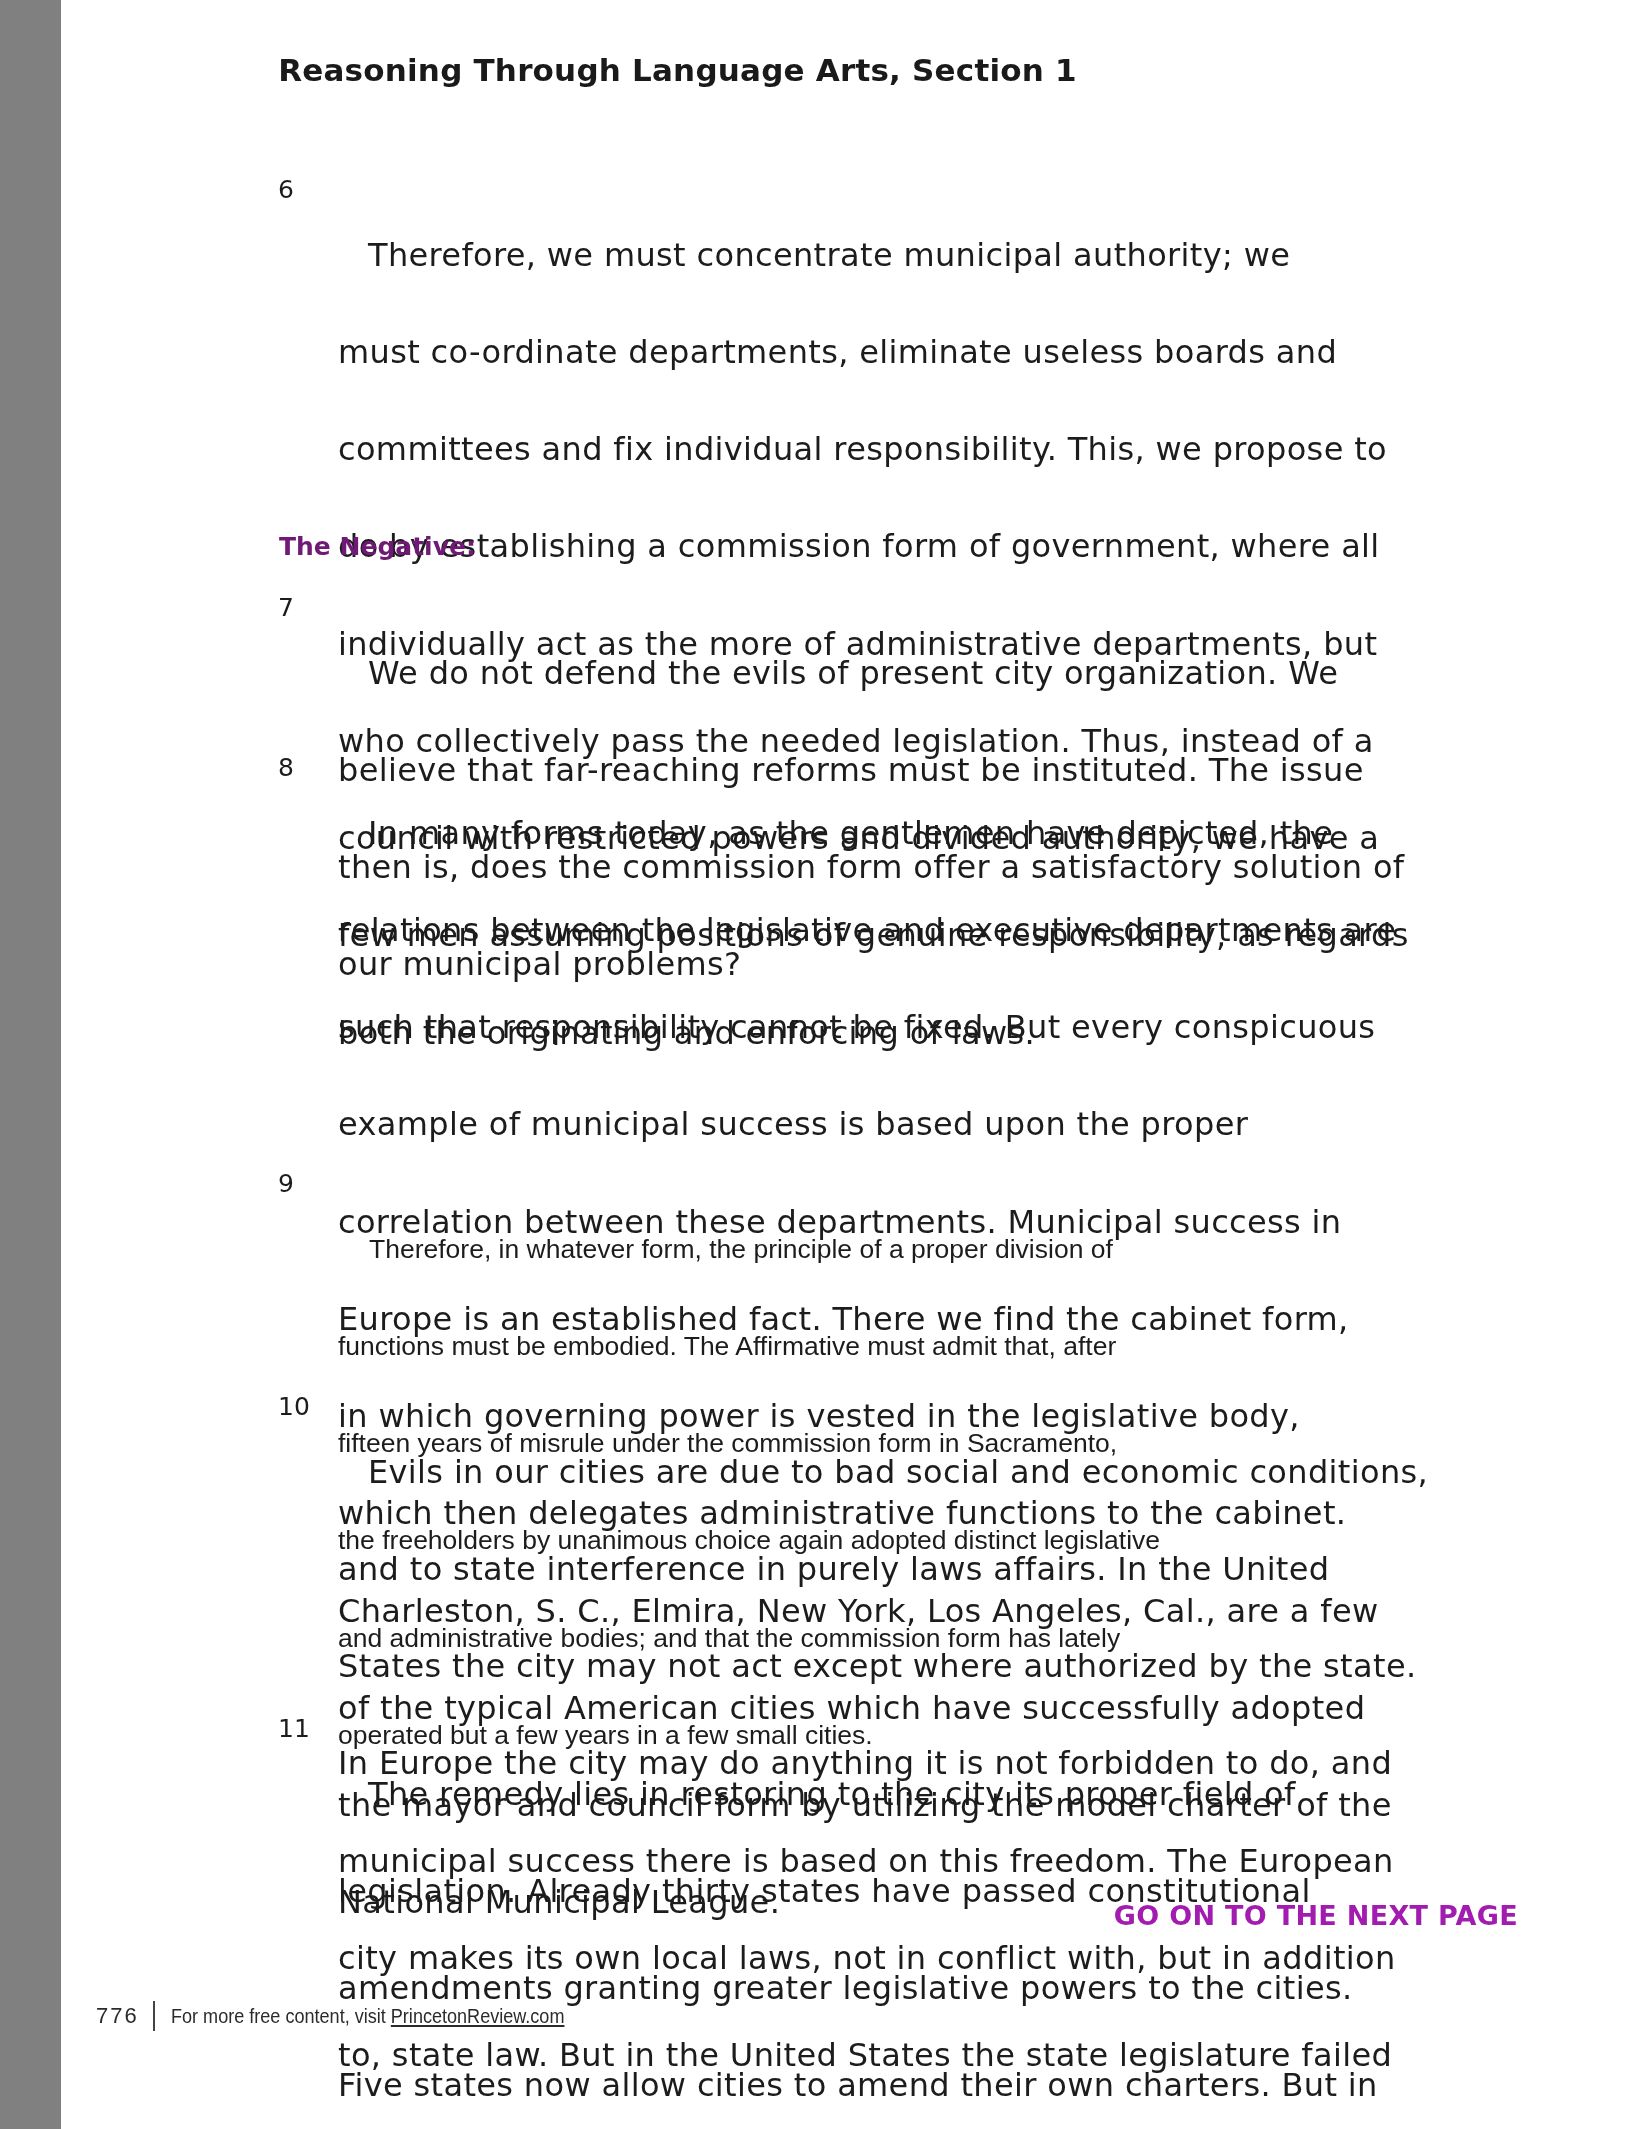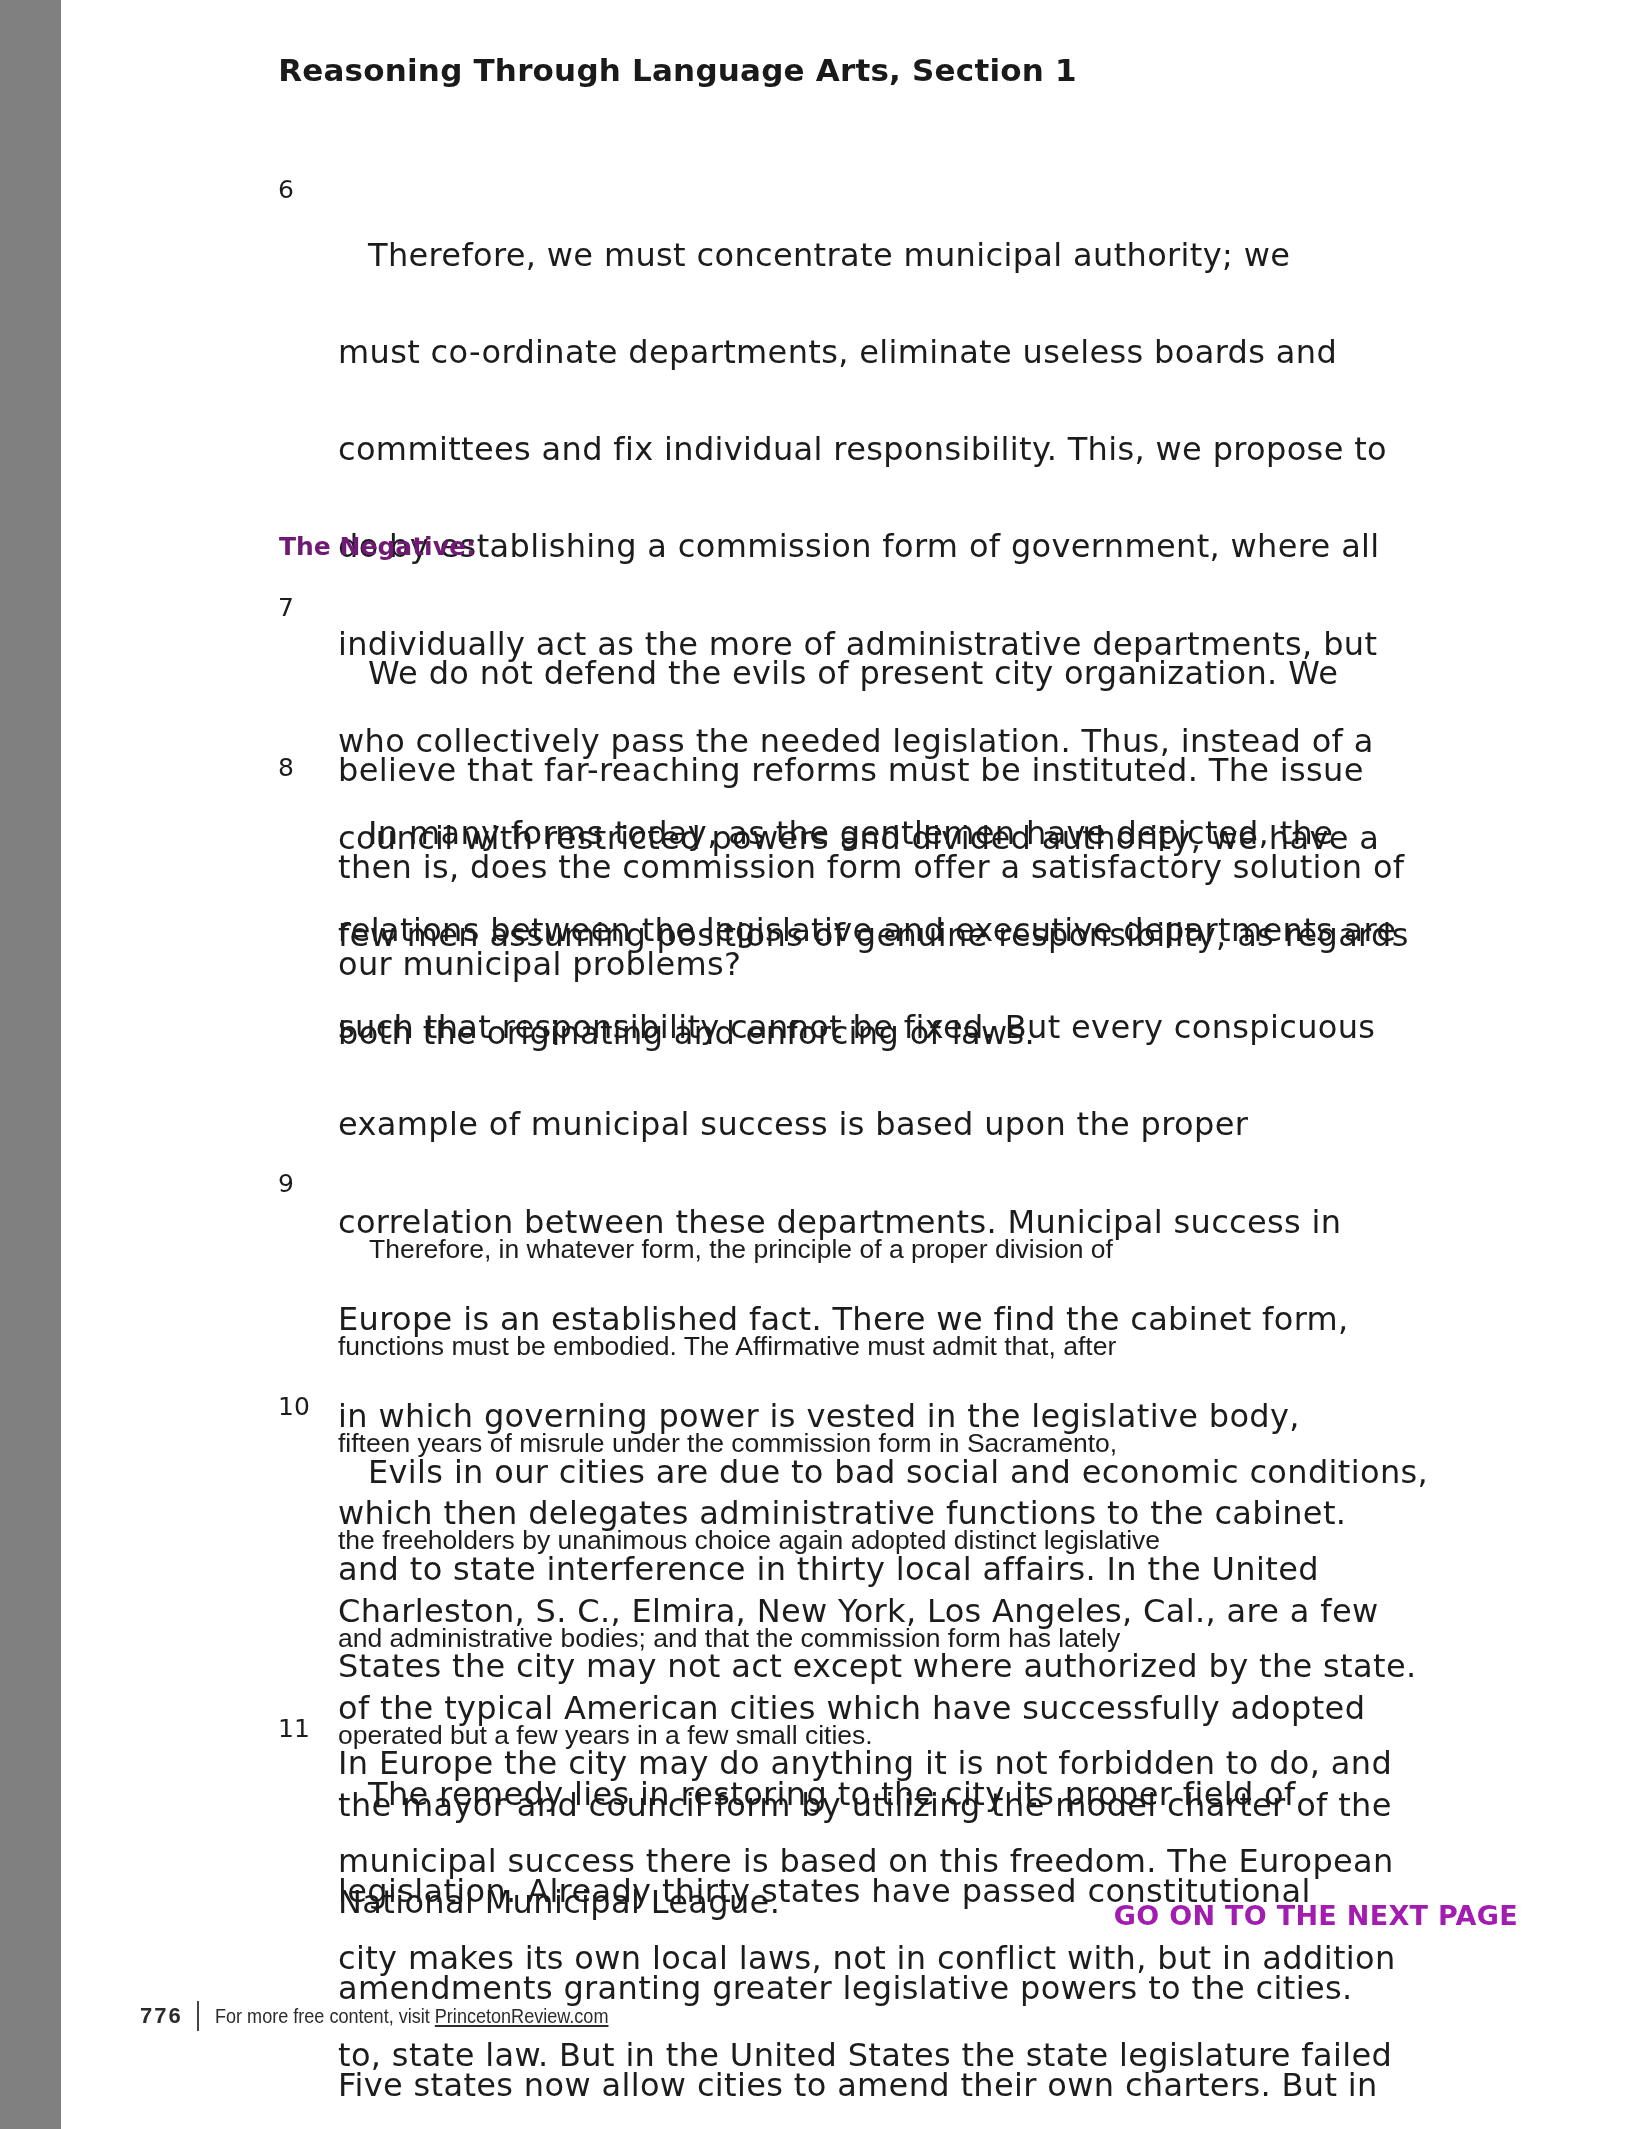--- a/index.html
+++ b/index.html
@@ -23,21 +23,21 @@
   .lines .ln.first { padding-left: 30px; }
   .lines.narrow { font-family: "Liberation Sans", sans-serif; font-size: 26.5px; letter-spacing: 0px; }
   .lines.narrow .ln.first { padding-left: 31px; }
   .section-heading {
     position: absolute; left: 279px; top: 532px; font-weight: bold; font-size: 25px; color: #701a75;
   }
   .next-page {
     position: absolute; right: 122px; top: 1900px; font-weight: bold; font-size: 27px; color: #a21caf; letter-spacing: 0.3px; margin-left: 20px;
   }
   .footer { position: absolute; left: 96px; top: 2001px; display: flex; align-items: center; font-family: "Liberation Sans", sans-serif; color: #2b2b2b; }
-  .footer .page-num { font-weight: bold; font-size: 22px; letter-spacing: 2px; margin-left: 44px; }
+  .footer .page-num { font-weight: normal; font-size: 22px; letter-spacing: 2px; }
   .footer .sep { width: 2px; height: 30px; background: #444; margin: 0 16px 0 14px; }
   .footer .text { font-size: 21px; transform: scaleX(0.86); transform-origin: left center; white-space: nowrap; }
   .footer .link { text-decoration: underline; color: #2b2b2b; }
 </style>
 </head>
 <body>
 
 <div class="gutter"></div>
 
 <div class="page-title">Reasoning Through Language Arts, Section 1</div>
@@ -96,21 +96,21 @@
     <span class="ln">the freeholders by unanimous choice again adopted distinct legislative</span>
     <span class="ln">and administrative bodies; and that the commission form has lately</span>
     <span class="ln">operated but a few years in a few small cities.</span>
   </div>
 </div>
 
 <div class="para" style="top:1391px;">
   <span class="num">10</span>
   <div class="lines">
     <span class="ln first">Evils in our cities are due to bad social and economic conditions,</span>
-    <span class="ln">and to state interference in thirty local affairs. In the United</span>
+    <span class="ln">and to state interference in purely laws affairs. In the United</span>
     <span class="ln">States the city may not act except where authorized by the state.</span>
     <span class="ln">In Europe the city may do anything it is not forbidden to do, and</span>
     <span class="ln">municipal success there is based on this freedom. The European</span>
     <span class="ln">city makes its own local laws, not in conflict with, but in addition</span>
     <span class="ln">to, state law. But in the United States the state legislature failed</span>
     
     
   </div>
 </div>
 

